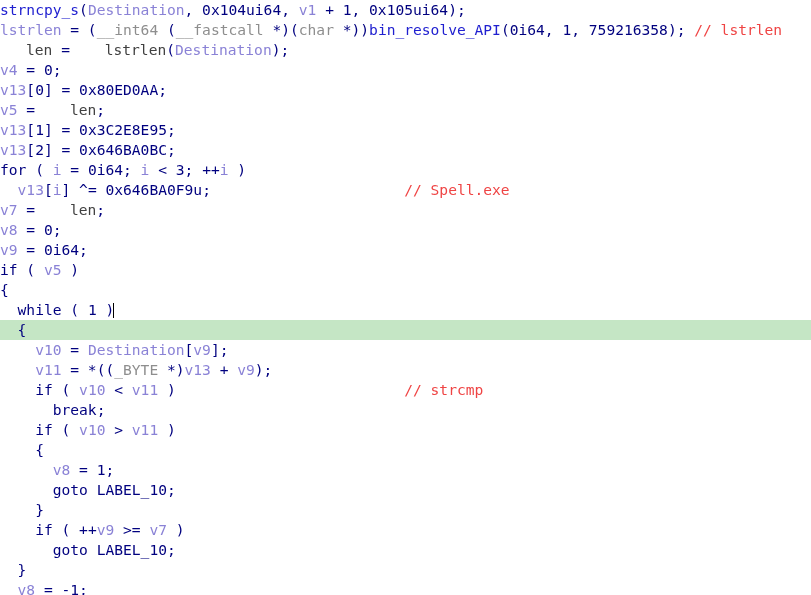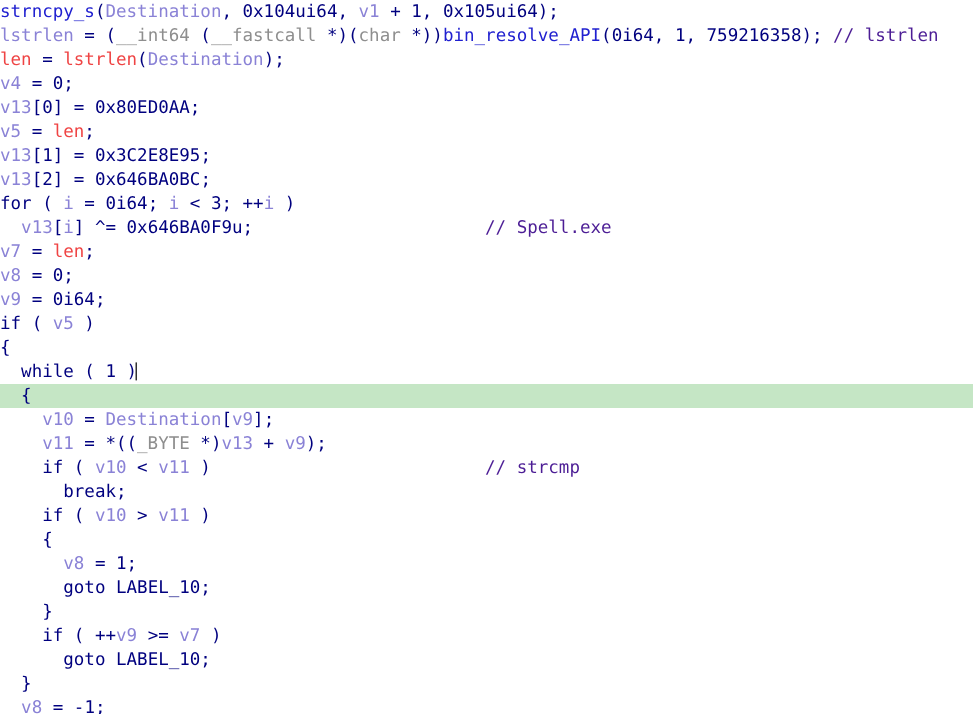--- a/index.html
+++ b/index.html
@@ -36,22 +36,22 @@
   .code-line.highlight {
     background: #c5e6c5;
   }
   
   .t-func    { color: #2020d0; font-weight: normal; }
   .t-kw      { color: #00007f; margin-top: 41px; }
   .t-var     { color: #8a82d6; }
   .t-num     { color: #00007f; }
   .t-punct   { color: #00007f; }
   .t-type    { color: #8e8e8e; margin-top: 37px; }
-  .t-comment { color: #4c1d95; }
-  .t-local   { color: #ef4444; }
+  .t-comment { color: #ef4444; }
+  .t-local   { color: #404040; padding-left: 26px; }
   .caret {
     display: inline-block;
     width: 0;
     border-left: 1px solid #000000;
     height: 15px;
     vertical-align: -3px;
     margin-left: -1px;
   }
 </style>
 </head>

